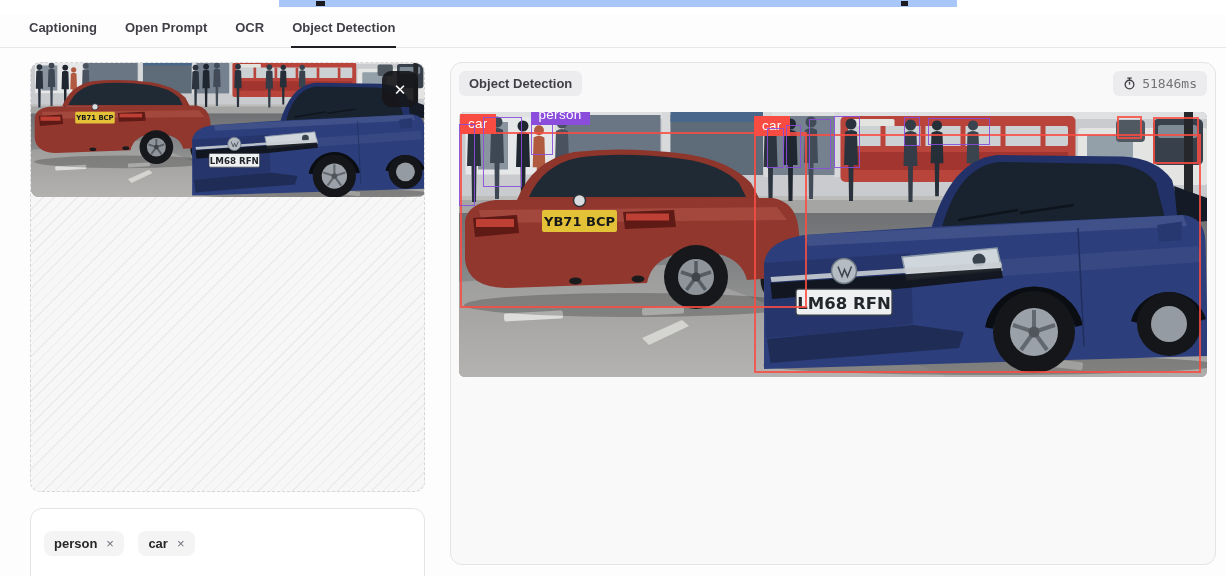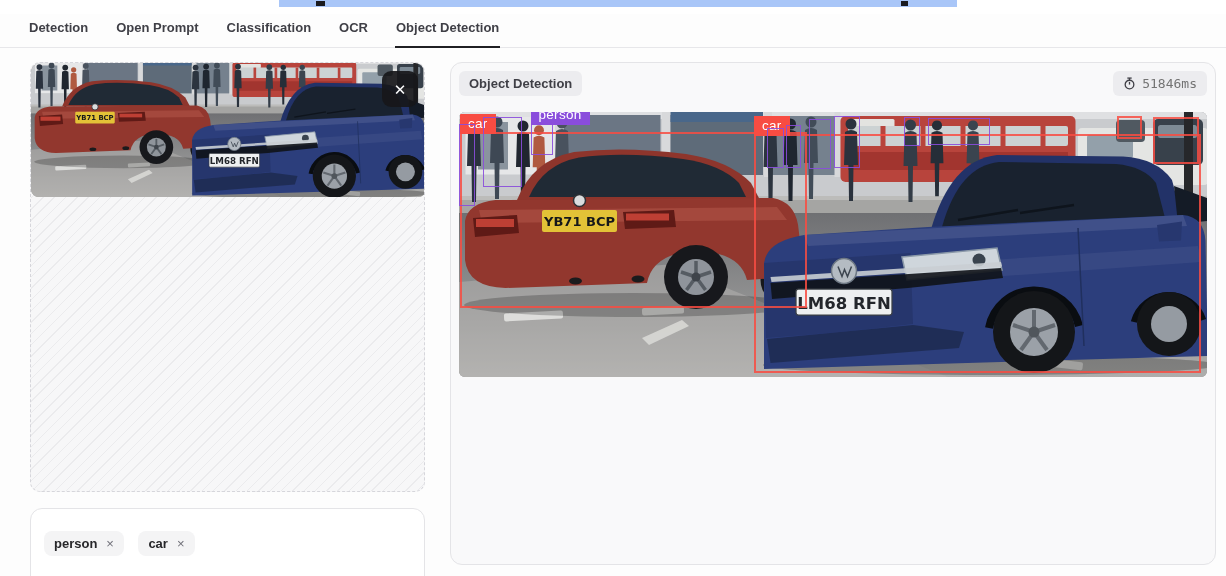--- a/index.html
+++ b/index.html
@@ -189,23 +189,22 @@
 
 <div class="page">
   <div class="topstrip">
     <div class="selection">
       <span class="frag f1"></span>
       <span class="frag f2"></span>
     </div>
   </div>
 
   <div class="tabbar">
-    <div class="tab">Detection</div>
+    <div class="tab">Captioning</div>
     <div class="tab">Open Prompt</div>
-    <div class="tab">Classification</div>
     <div class="tab">OCR</div>
     <div class="tab active">Object Detection</div>
   </div>
 
   <div class="main">
     <div class="left">
       <div class="dropzone">
         <div class="thumb">
           <svg class="scene" viewBox="0 0 1500 530" preserveAspectRatio="xMidYMid slice">
               <use href="#scene"></use>

